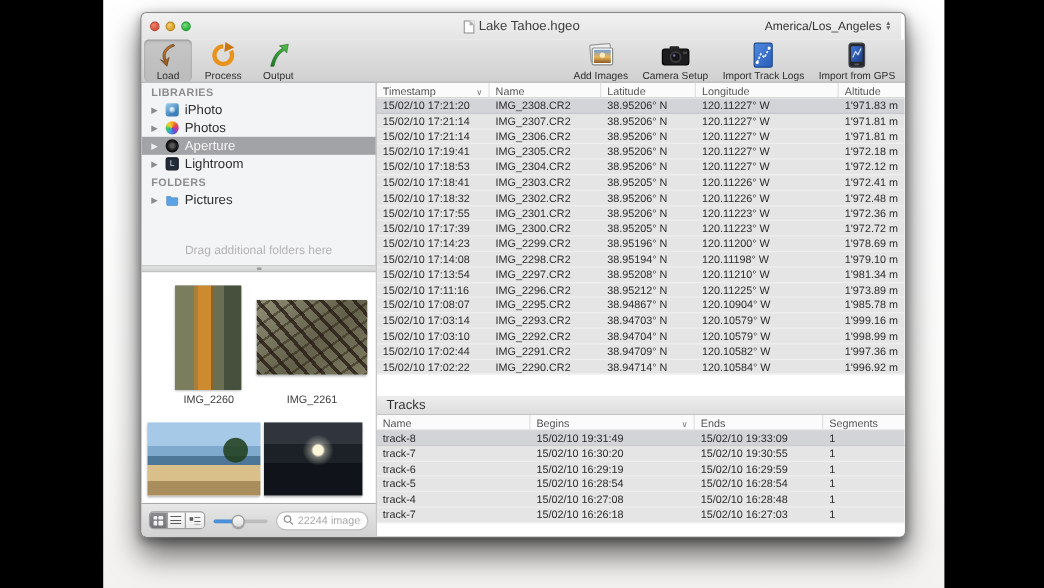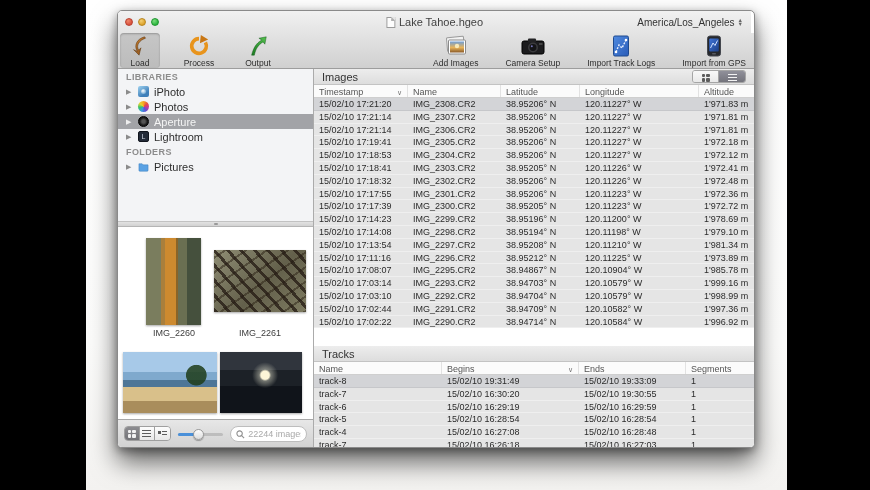--- a/index.html
+++ b/index.html
@@ -32,22 +32,22 @@
   .stepper { display:flex; flex-direction:column; line-height:4px; font-size:5.5px; color:#666; }
 
   .toolbar { position:absolute; left:0; top:22px; right:0; height:36px;
              background:linear-gradient(#e4e4e4,#d0d0d0); border-bottom:1px solid #9d9d9d;
              display:flex; align-items:flex-start; }
   .tb-item { display:flex; flex-direction:column; align-items:center; justify-content:flex-start;
              padding:2px 4px 0 4px; min-width:40px; cursor:default; }
   .tb-item .ic { height:22px; display:flex; align-items:center; justify-content:center; }
   .tb-item .lb { font-size:8.5px; color:#2e2e2e; margin-top:1px; white-space:nowrap; }
   .tb-item.selected { background:linear-gradient(#c6c6c6,#bcbcbc); border-radius:4px; box-shadow:inset 0 1px 2px rgba(0,0,0,.25); }
-  .tb-left  { display:flex; margin-left:2px; gap:19px; }
-  .tb-right { display:flex; margin-left:auto; margin-right:4px; gap:19px;text-align:center; }
+  .tb-left  { display:flex; margin-left:2px; gap:6px; }
+  .tb-right { display:flex; margin-left:auto; margin-right:4px; gap:4px;text-align:center; }
 
   
   .content { position:absolute; top:58px; left:0; right:0; bottom:0; display:flex; }
 
   .sidebar { width:196px; border-right:1px solid #ababab; display:flex; flex-direction:column; background:#f3f4f6; }
   .sourcelist { height:152px; position:relative; font-size:11px; color:#2e2e2e; padding-top:0; }
   .group-hdr { font-size:9px; font-weight:bold; color:#8c8c8c; letter-spacing:.4px; padding:3px 0 2px 8px; }
   .src-row { height:15px; display:flex; align-items:center; gap:5px; padding-left:8px; cursor:default; }
   .src-row.sel { background:#a2a3a7; color:#f4f4f4; }
   .tri { font-size:7px; color:#8b8b8b; width:7px; }
@@ -299,20 +299,21 @@
         <div class="group-hdr">FOLDERS</div>
         <div class="src-row">
           <span class="tri">▶</span>
           <span class="li">
             <svg width="11" height="11" viewBox="0 0 12 12">
                   <path d="M1 3 h3.5 l1 1.2 H11 v6 a1 1 0 0 1 -1 1 H2 a1 1 0 0 1 -1 -1 Z" fill="#5aa2e4" stroke="#3a7cba" stroke-width=".5"></path>
                 </svg>
           </span>
           <span>Pictures</span>
         </div>
+        <div class="drop-hint">Drag additional folders here</div>
       </div>
 
       <div class="split-handle"></div>
 
       <div class="thumbs">
         <div class="thumb ph1" style="left:28px; top:11px; width:55px; height:87px;"></div>
         <div class="thumb-label" style="left:13px; top:101px; width:86px;">IMG_2260</div>
         <div class="thumb ph2" style="left:96px; top:23px; width:92px; height:62px;"></div>
         <div class="thumb-label" style="left:99px; top:101px; width:86px;">IMG_2261</div>
         <div class="thumb ph3" style="left:5px; top:125px; width:94px; height:61px;"></div>
@@ -347,36 +348,20 @@
                   <circle cx="4" cy="4" r="3" fill="none" stroke="#8e8e8e" stroke-width="1.2"></circle>
                   <line x1="6.3" y1="6.3" x2="9" y2="9" stroke="#8e8e8e" stroke-width="1.2"></line>
                 </svg>
           </span>
           <input type="text" placeholder="22244 images" style="">
         </div>
       </div>
     </div>
 
     <div class="main">
-      <div class="panel-header">
-        <span class="panel-title">Images</span>
-        <div class="seg2 view-toggle">
-          <button>
-                <span class="glyph-grid">
-                  <i></i>
-                  <i></i>
-                  <i></i>
-                  <i></i>
-                </span>
-              </button>
-          <button class="on">
-                <span class="glyph-lines"></span>
-              </button>
-        </div>
-      </div>
       <div class="thead grid-images">
         <div class="hc">
           <span>Timestamp</span>
           <span class="sort">∨</span>
         </div>
         <div class="hc">
               <span>Name</span>
             </div>
         <div class="hc">
               <span>Latitude</span>

